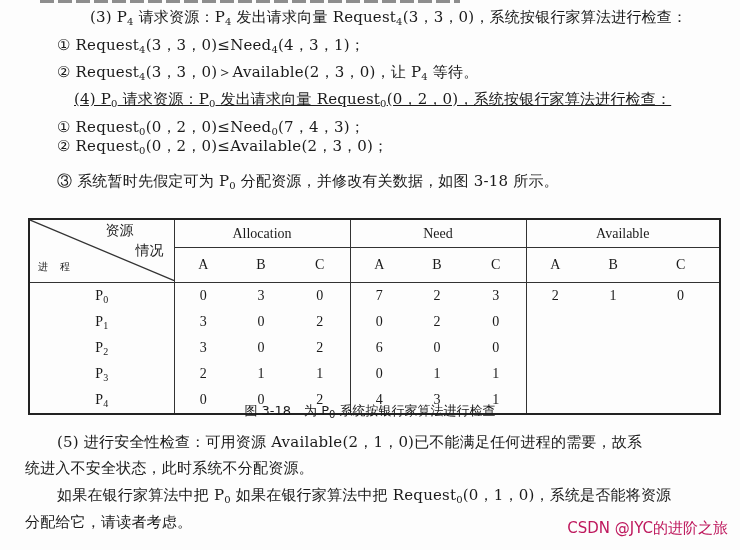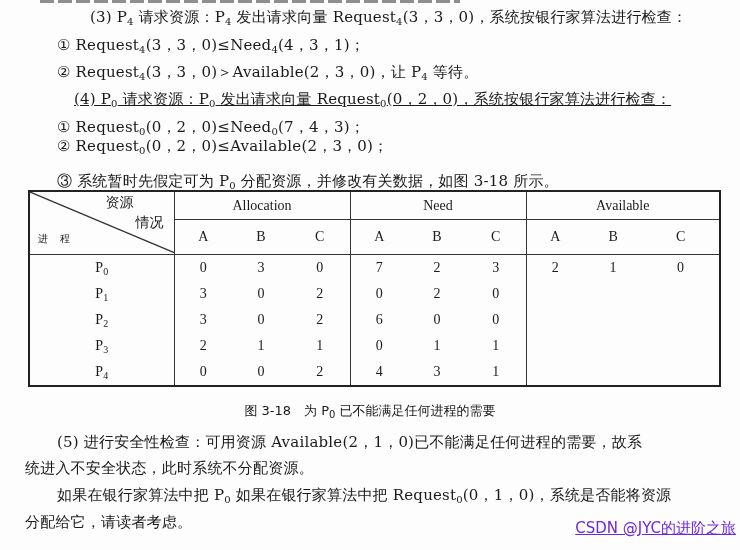--- a/index.html
+++ b/index.html
@@ -13,21 +13,21 @@
   .topcut {
     position: absolute; left: 40px; top: -9px; width: 420px; height: 12px;
     background: repeating-linear-gradient(90deg, #333 0 14px, transparent 14px 18px);
     opacity: 0.55;
   }
   .line {
     position: absolute; font-size: 15px; line-height: 20px; white-space: nowrap;
     letter-spacing: 0.2px;
   }
   sub { font-size: 10px; vertical-align: -3px; line-height: 0; }
-  .tbl-wrap { position: absolute; left: 28px; top: 190px; width: 691px; height: 191px; }
+  .tbl-wrap { position: absolute; left: 28px; top: 218px; width: 691px; height: 191px; }
   table {
     border-collapse: collapse; width: 691px; height: 191px;
     font-family: "Liberation Serif", "DejaVu Serif", serif; font-size: 14px;
     table-layout: fixed;
   }
   td, th { text-align: center; font-weight: normal; padding: 0; }
   .outer { border: 2px solid #222; }
   .hdr1 td { height: 27px; border-bottom: 1.5px solid #333; }
   .hdr2 td { height: 34px; border-bottom: 1.5px solid #333; }
   .grp-l { border-left: 1.5px solid #333; }
@@ -37,22 +37,22 @@
   }
   .diag svg { position: absolute; left: 0; top: 0; }
   .diag .t1 { position: absolute; right: 40px; top: 2px; font-size: 14px; }
   .diag .t2 { position: absolute; right: 10px; top: 22px; font-size: 14px; }
   .diag .t3 { position: absolute; left: 8px; top: 40px; font-size: 10px; letter-spacing: 12px; }
   .caption {
     position: absolute; left: 0; width: 740px; top: 402px; text-align: center;
     font-size: 13px; font-family: "DejaVu Sans", sans-serif;
   }
   .watermark {
-    position: absolute; right: 4px; top: 519px; font-size: 15px;
-    color: #6d28d9; font-family: "DejaVu Sans", sans-serif; text-decoration: underline;
+    position: absolute; right: 12px; top: 519px; font-size: 15px;
+    color: #be185d; font-family: "DejaVu Sans", sans-serif;
   }
 </style>
 </head>
 <body>
 
 <div class="topcut"></div>
 
 <div class="line" style="left:57px;top:7px;margin-left:33px;">
   <span>(3) P</span><sub>4</sub><span> 请求资源：P</span><sub>4</sub><span> 发出请求向量 Request</span><sub>4</sub><span>(3，3，0)，系统按银行家算法进行检查：</span>
 </div>
@@ -174,21 +174,21 @@
       <td>1</td>
       <td class="grp-l"></td>
       <td></td>
       <td></td>
     </tr>
   </tbody>
     </table>
 </div>
 
 <div class="caption">
-  <span>图 3-18　为 P</span><sub>0</sub><span> 已不能满足任何进程的需要</span>
+  <span>图 3-18　为 P</span><sub>0</sub><span> 系统按银行家算法进行检查</span>
 </div>
 
 <div class="line" style="left:57px;top:432px;">(5) 进行安全性检查：可用资源 Available(2，1，0)已不能满足任何进程的需要，故系</div>
 <div class="line" style="left:25px;top:458px;text-align:right;">统进入不安全状态，此时系统不分配资源。</div>
 
 <div class="line" style="left:57px;top:485px;">
   <span>如果在银行家算法中把 P</span><sub>0</sub><span> 如果在银行家算法中把 Request</span><sub>0</sub><span>(0，1，0)，系统是否能将资源</span>
 </div>
 <div class="line" style="left:25px;top:512px;">分配给它，请读者考虑。</div>
 

